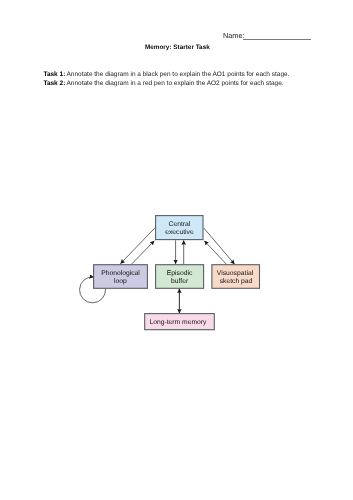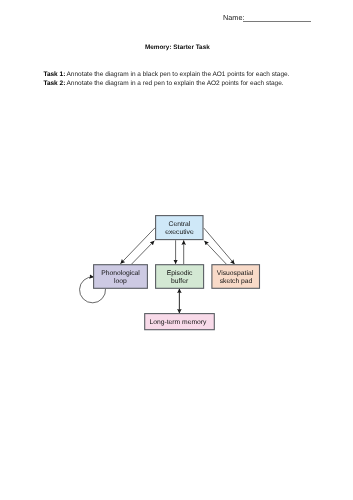--- a/index.html
+++ b/index.html
@@ -9,21 +9,21 @@
     font-family:"Liberation Sans", sans-serif;
     color:#000;
     overflow:hidden;
     position:relative;
     -webkit-font-smoothing:antialiased;
     text-rendering:geometricPrecision;
   }
   .page { position:absolute; left:0; top:0; width:353px; height:500px; }
 
   
-  .name-row { position:absolute; left:223px; top:7px; white-space:nowrap; }
+  .name-row { position:absolute; left:223px; top:25px; white-space:nowrap; }
   .name-label { font-size:7.3px; color:#1a1a1a; }
   .name-line { display:inline-block; width:68px; height:9.5px; border-bottom:0.85px solid #7a7a7a; margin-left:-1.8px; vertical-align:-2px; }
 
   .doc-title { position:absolute; left:144.9px; top:44.4px; font-size:6.4px; font-weight:bold; white-space:nowrap; color:#0d0d0d; }
 
   .task { position:absolute; left:43.4px; font-size:6.5px; white-space:nowrap; color:#1a1a1a; }
   .task .lbl { font-weight:bold; color:#000; }
   .task .sp { font-size:4.2px; }
   .task1 { top:70.6px; }
   .task2 { top:80.1px; }

